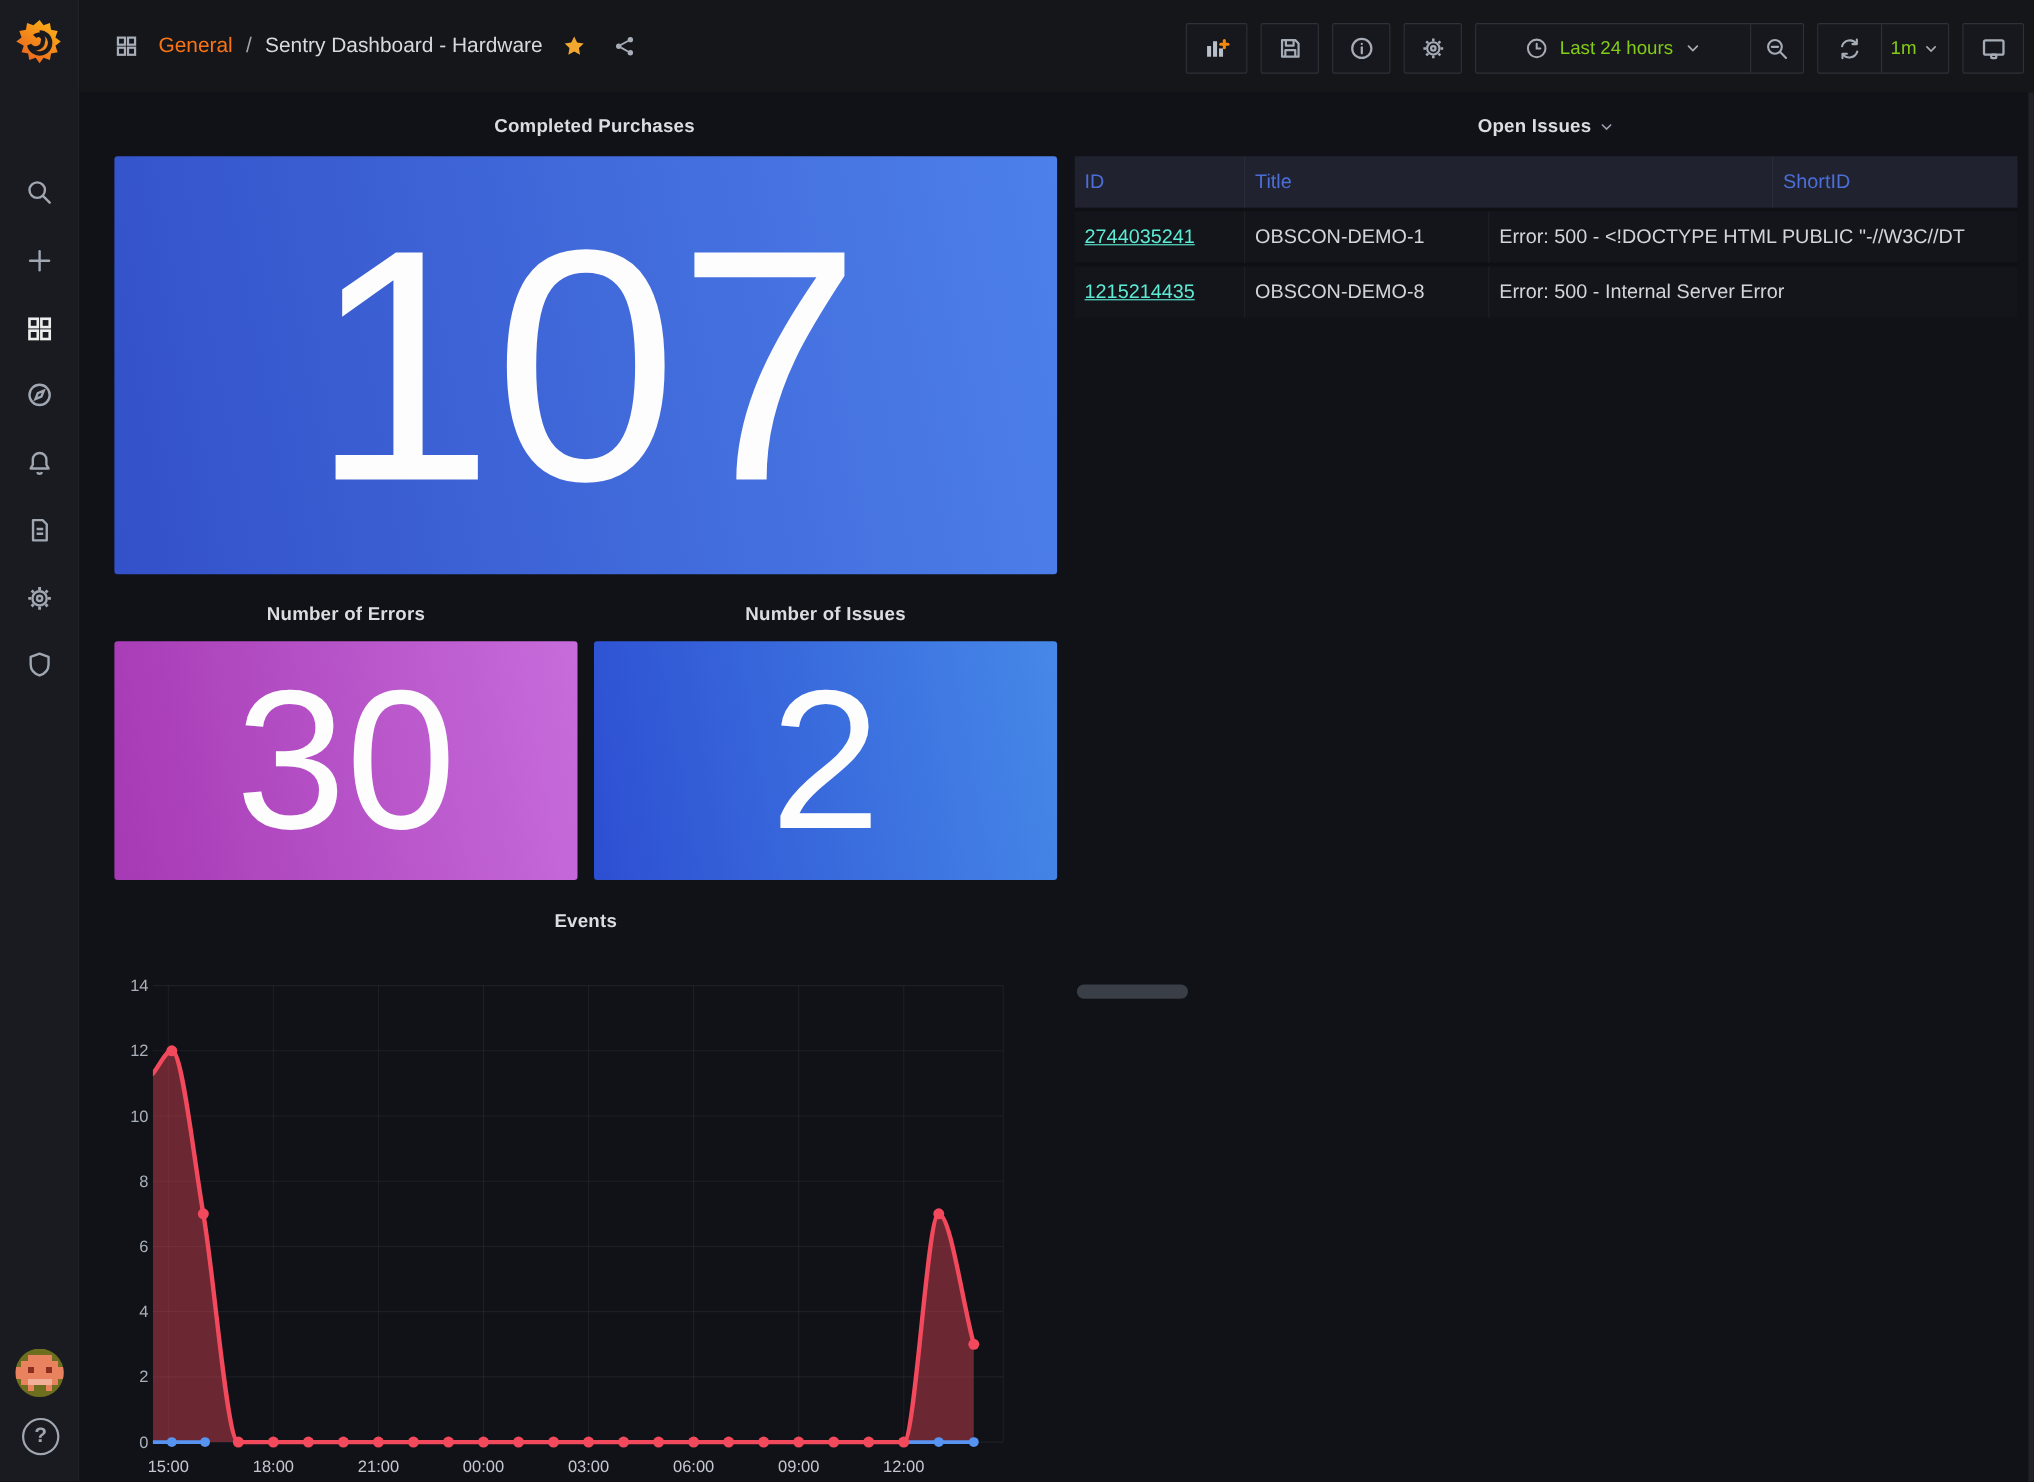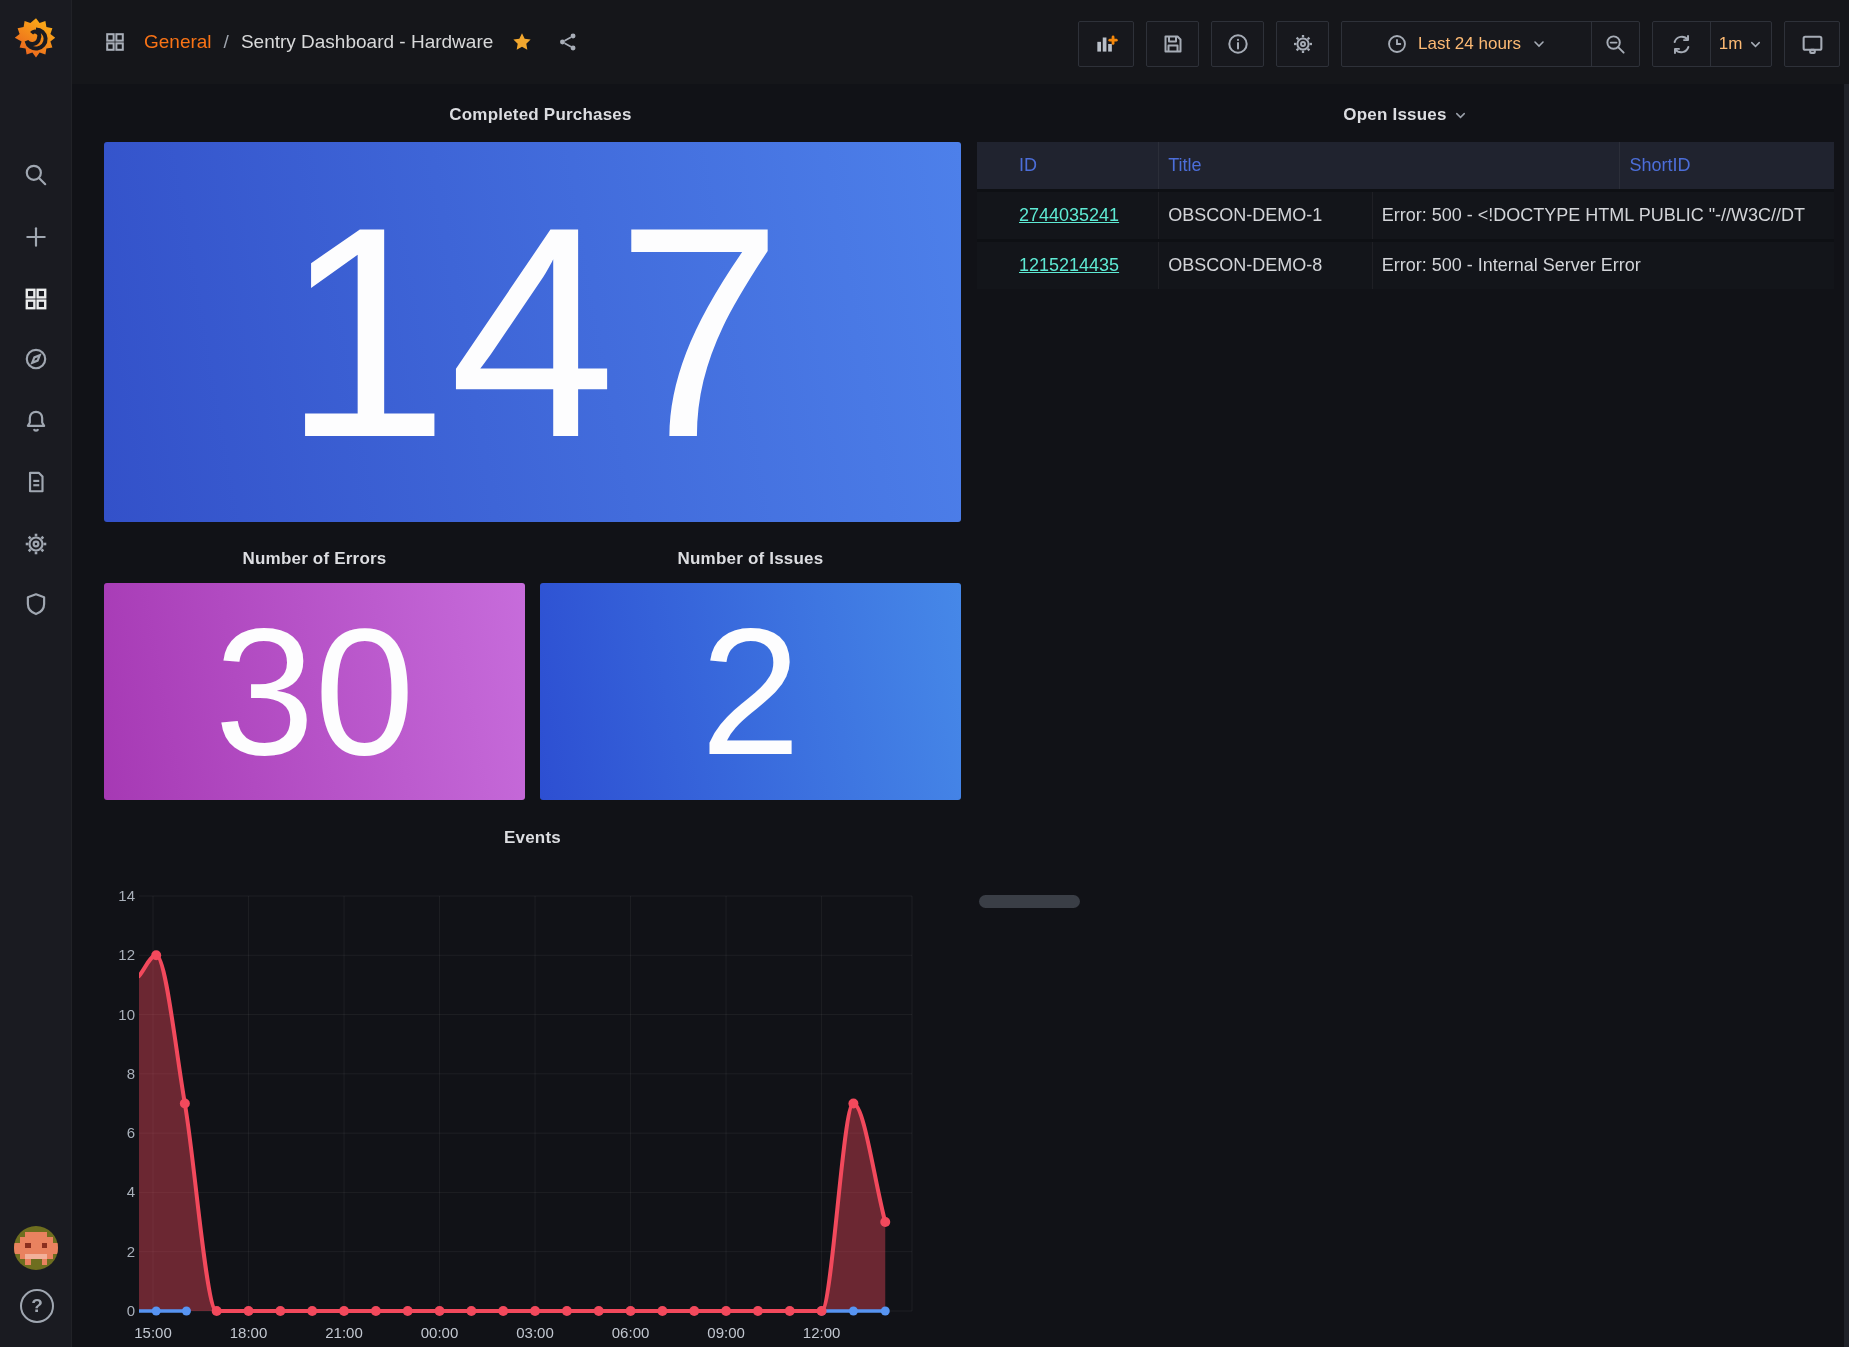--- a/index.html
+++ b/index.html
@@ -25,40 +25,40 @@
   .crumb-star { margin-left:18px; cursor:pointer; display:flex; }
   .crumb-share { margin-left:24px; cursor:pointer; display:flex; }
 
   .toolbar { position:absolute; left:1006px; top:21px; height:46px; display:flex; gap:12px; }
   .tb-btn { height:46px; background:#17181d; border:1px solid #2e3139; border-radius:2px; display:flex; align-items:center; justify-content:center; cursor:pointer; }
   .tb-btn svg { stroke:#a6acb6; }
   .tb-group { display:flex; height:46px; background:#17181d; border:1px solid #2e3139; border-radius:2px; }
   .tb-sec { display:flex; align-items:center; justify-content:center; cursor:pointer; }
   .tb-sec + .tb-sec { border-left:1px solid #2e3139; }
   .tb-sec svg { stroke:#a6acb6; }
-  .tb-text { color:#fdba74; font-size:17px; font-weight:500; margin:0 10px 0 10px; }
+  .tb-text { color:#84cc16; font-size:17px; font-weight:500; margin:0 10px 0 10px; }
 
   
   .panel-title { position:absolute; height:30px; display:flex; align-items:center; justify-content:center; color:#dcdde1; font-size:17px; font-weight:600; letter-spacing:.2px; cursor:pointer; }
   .panel-title svg { margin-left:6px; }
 
   
   .stat { position:absolute; border-radius:3px; display:flex; align-items:center; justify-content:center; color:#fdfdfe; font-weight:500; line-height:1; }
   .stat-big { font-size:300px; }
   .stat-mid { font-size:180px; }
 
   
   .table { position:absolute; left:977px; top:142px; width:857px; }
   .t-row { display:flex; width:857px; }
   .t-head { height:47px; background:#20232f; }
   .t-head .t-cell { color:#4c6ed9; font-weight:500; }
   .t-body { height:50px; background:#13151a; border-top:3px solid #0e1014; }
   .t-cell { display:flex; align-items:center; padding-left:9px; font-size:18px; color:#d3d5d9; overflow:hidden; white-space:nowrap; border-right:1px solid rgba(255,255,255,0.05); }
   .t-cell:last-child { border-right:none; }
-  .c-id { width:155px;margin-left:33px; }
+  .c-id { width:155px; }
   .c-short { width:222px; }
   .c-title { width:480px; }
   .id-link { color:#5eead4; text-decoration:underline; cursor:pointer; }
 
   .scroll-thumb { position:absolute; left:979px; top:895px; width:101px; height:13px; border-radius:7px; background:#3a3e46; cursor:pointer; }
   .right-strip { position:absolute; left:1844px; top:84px; width:5px; height:1263px; background:#202229; }
 
   
   .chart-panel { position:absolute; left:104px; top:815px; width:857px; height:532px; }
   .chart-panel svg.canvas { position:absolute; left:0; top:0; }
@@ -282,21 +282,21 @@
             <rect x="9.8" y="17" width="4.4" height="3" rx="0.8"></rect>
           </svg>
       </div>
     </div>
   </div>
 
   <div class="panel-title" style="left:112px; top:100px; width:857px;">
     <span>Completed Purchases</span>
   </div>
   <div class="stat stat-big" style="left: 104px; top: 142px; width: 857px; height: 380px; background: linear-gradient(80deg, rgb(51, 81, 201), rgb(77, 128, 234));">
-    <span>147</span>
+    <span>107</span>
   </div>
 
   <div class="panel-title" style="left:104px; top:544px; width:421px;">
     <span>Number of Errors</span>
   </div>
   <div class="stat stat-mid" style="left: 104px; top: 583px; width: 421px; height: 217px; background: linear-gradient(80deg, rgb(166, 57, 180), rgb(199, 108, 219));">
     <span>30</span>
   </div>
 
   <div class="panel-title" style="left:540px; top:544px; width:421px;">

